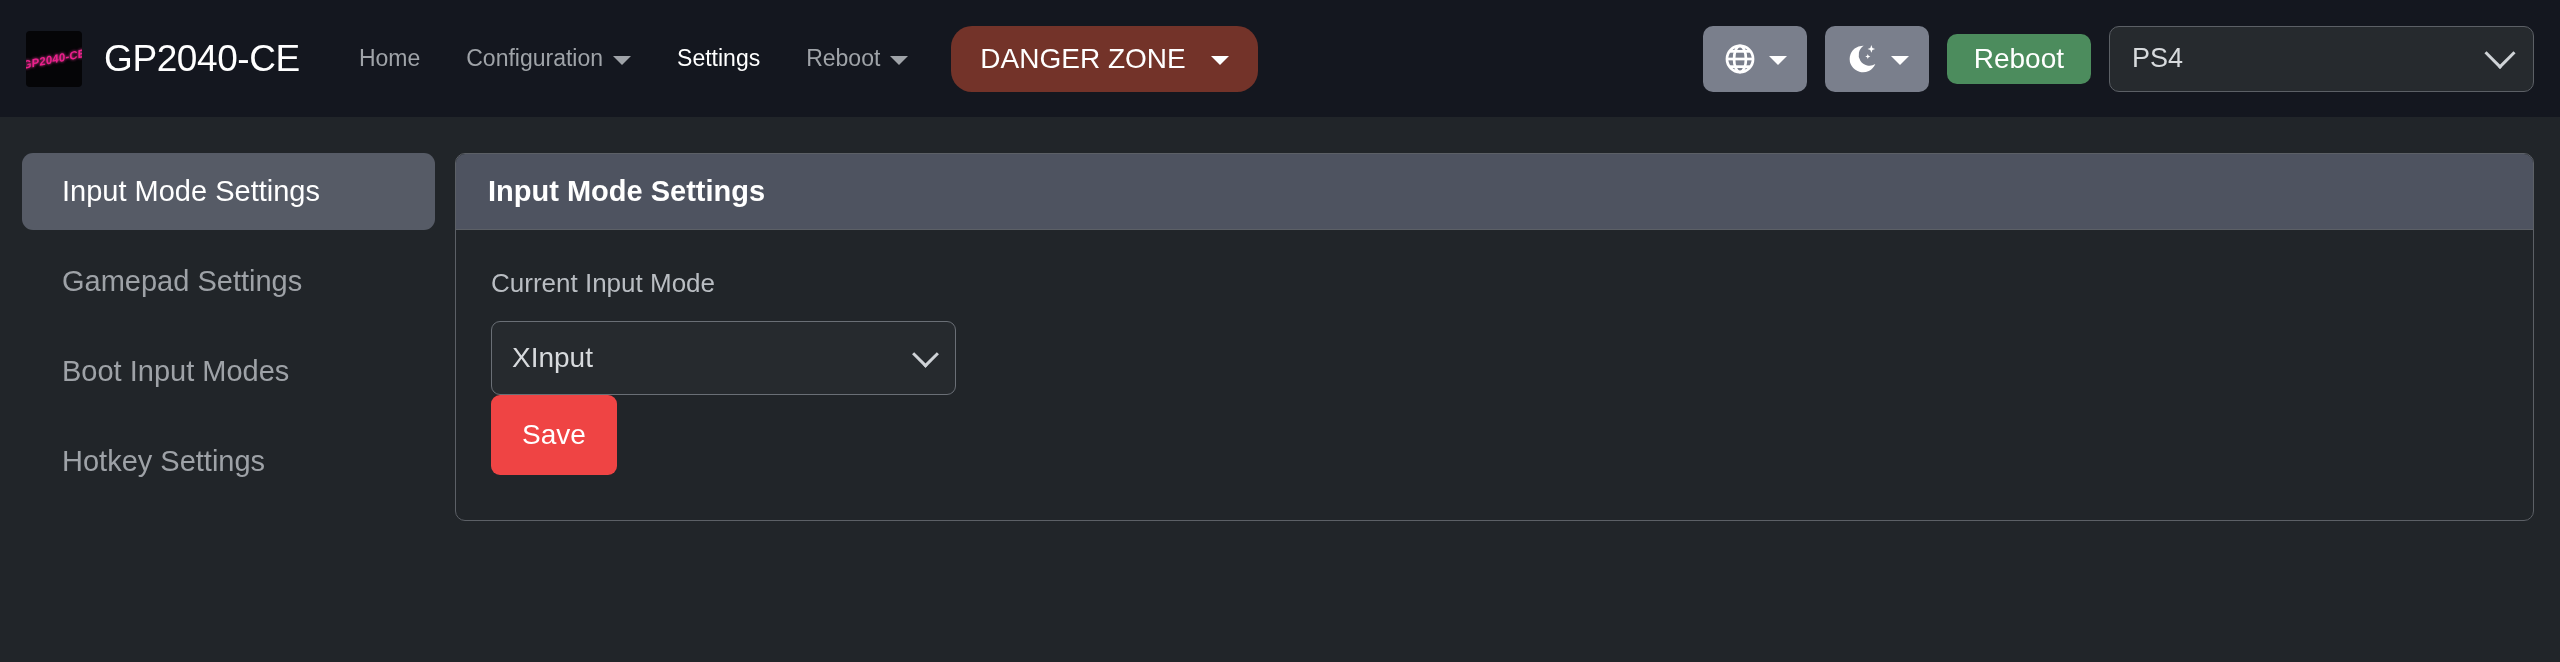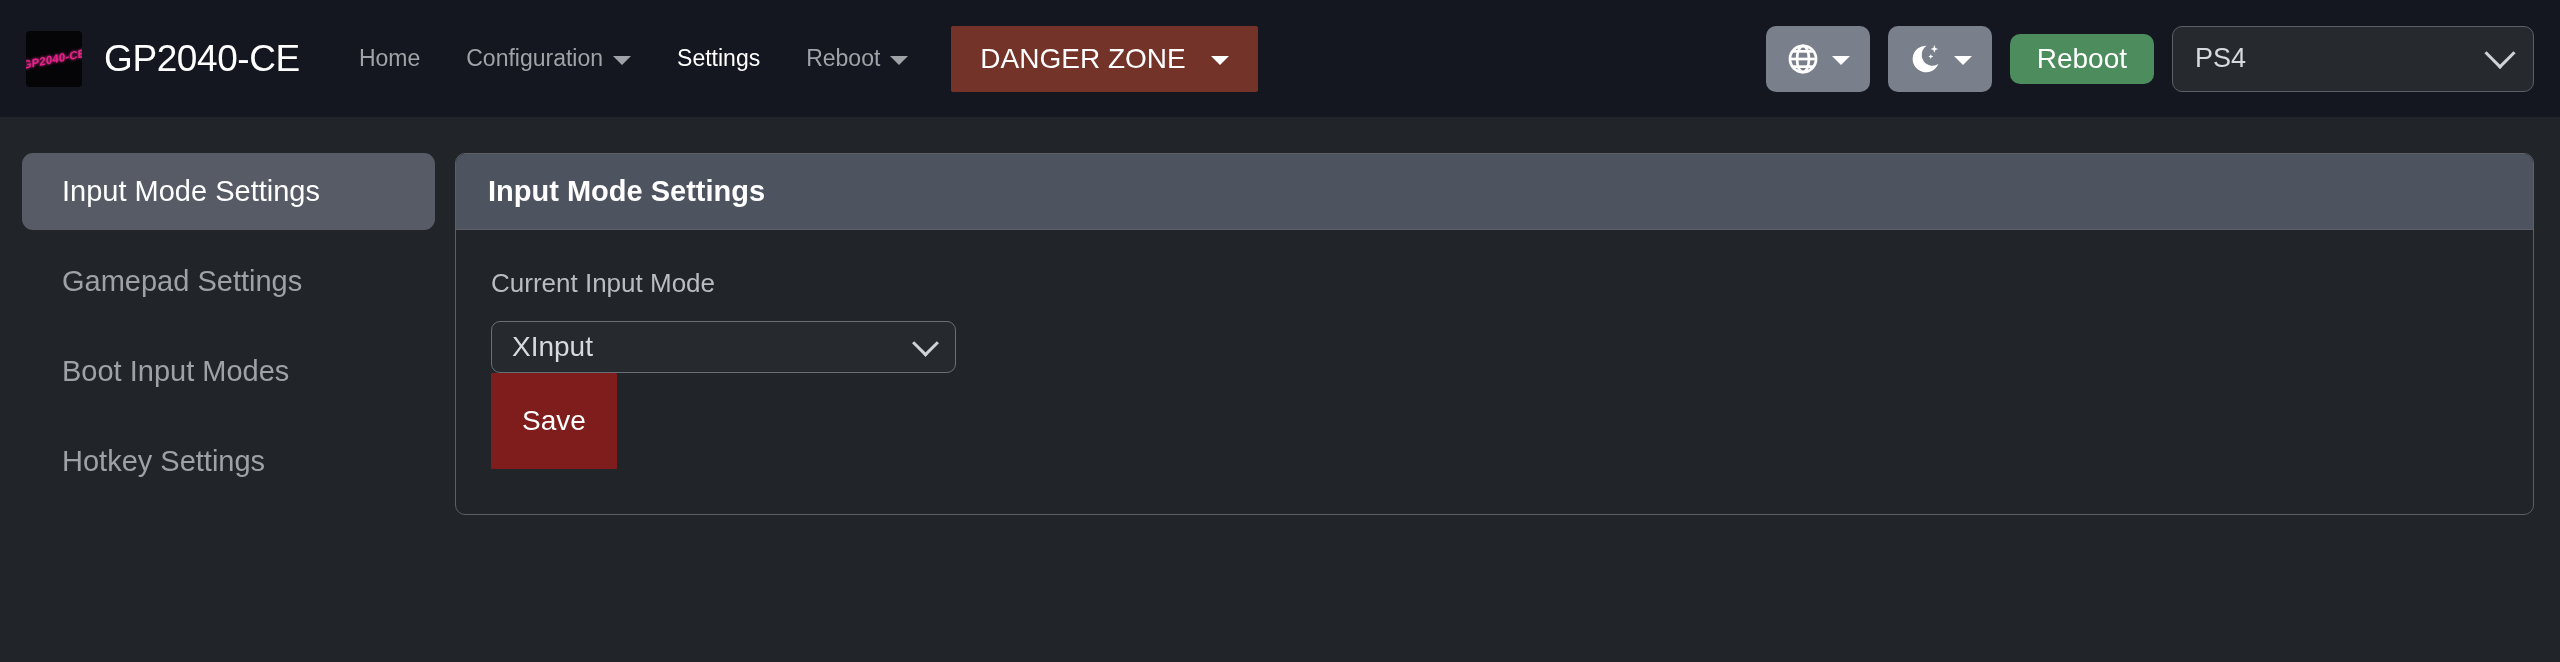--- a/index.html
+++ b/index.html
@@ -80,21 +80,21 @@
     border-right: 9px solid transparent;
     border-top: 9px solid currentColor;
     display: inline-block;
     margin-top: 4px;
   }
   .danger-btn {
     background: #733329;
     color: #ffffff;
     font-size: 28px;
     padding: 17px 29px;
-    border-radius: 2px;
+    border-radius: 21px;
     margin-left: 20px;
     display: flex;
     align-items: center;
     gap: 25px;
     white-space: nowrap;
     cursor: pointer;
     border: none;
     font-family: inherit;
   }
 
@@ -127,21 +127,21 @@
     padding: 12px 27px;
     border-radius: 10px;
     display: flex;
     align-items: center;
     cursor: pointer;
     border: none;
     font-family: inherit;
     white-space: nowrap;
   }
   .ps-select {
-    width: 362px;
+    width: 425px;
     height: 66px;
     background: #262a2e;
     border: 1px solid #5c6066;
     border-radius: 10px;
     display: flex;
     align-items: center;
     justify-content: space-between;
     padding: 0 22px 0 22px;
     color: #d7dadd;
     font-size: 27px;
@@ -202,21 +202,21 @@
   .card-body {
     padding: 38px 35px 45px 35px;
   }
   .field-label {
     color: #b9bdc2;
     font-size: 26px;
     margin-bottom: 22px;
   }
   .mode-select {
     width: 465px;
-    height: 52px;
+    height: 74px;
     background: #262a2e;
     border: 1px solid #6a6f76;
     border-radius: 9px;
     display: flex;
     align-items: center;
     justify-content: space-between;
     padding: 0 20px;
     color: #d7dadd;
     font-size: 28px;
     cursor: pointer;
@@ -226,25 +226,25 @@
     border-right: 3.2px solid #cfd3d7;
     border-bottom: 3.2px solid #cfd3d7;
     transform: rotate(45deg) translate(-3px,-3px);
   }
   .note {
     color: #b9bdc2;
     font-size: 29px;
     margin: 50px 0 33px 0;
   }
   .save-btn {
-    background: #7f1d1d;
+    background: #ef4444;
     color: #ffffff;
     font-size: 28px;
-    padding: 32px 31px;
-    border-radius: 1px;
+    padding: 24px 31px;
+    border-radius: 9px;
     border: none;
     cursor: pointer;
     font-family: inherit;
   }
 </style>
 </head>
 <body>
 
 <div class="navbar">
 

